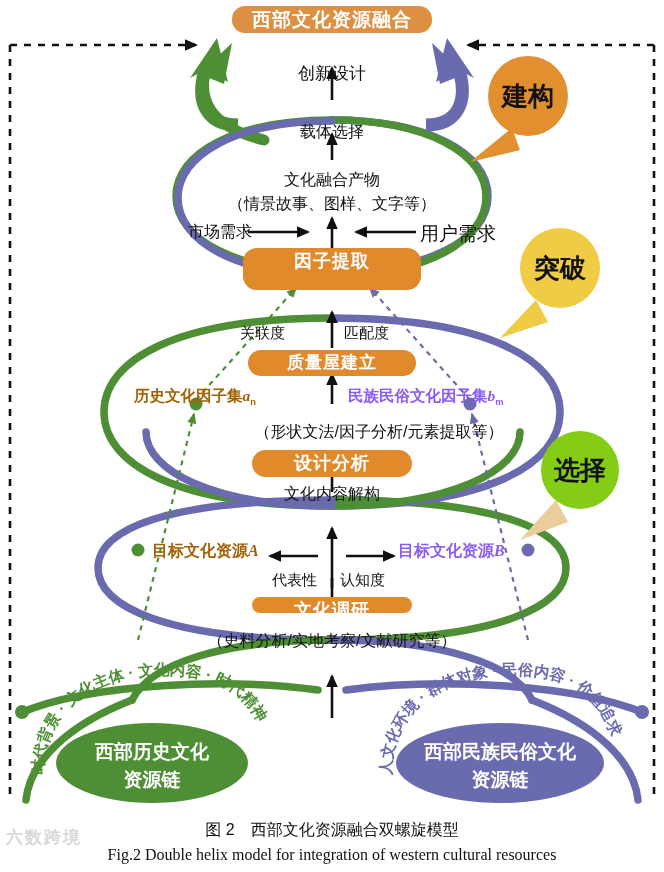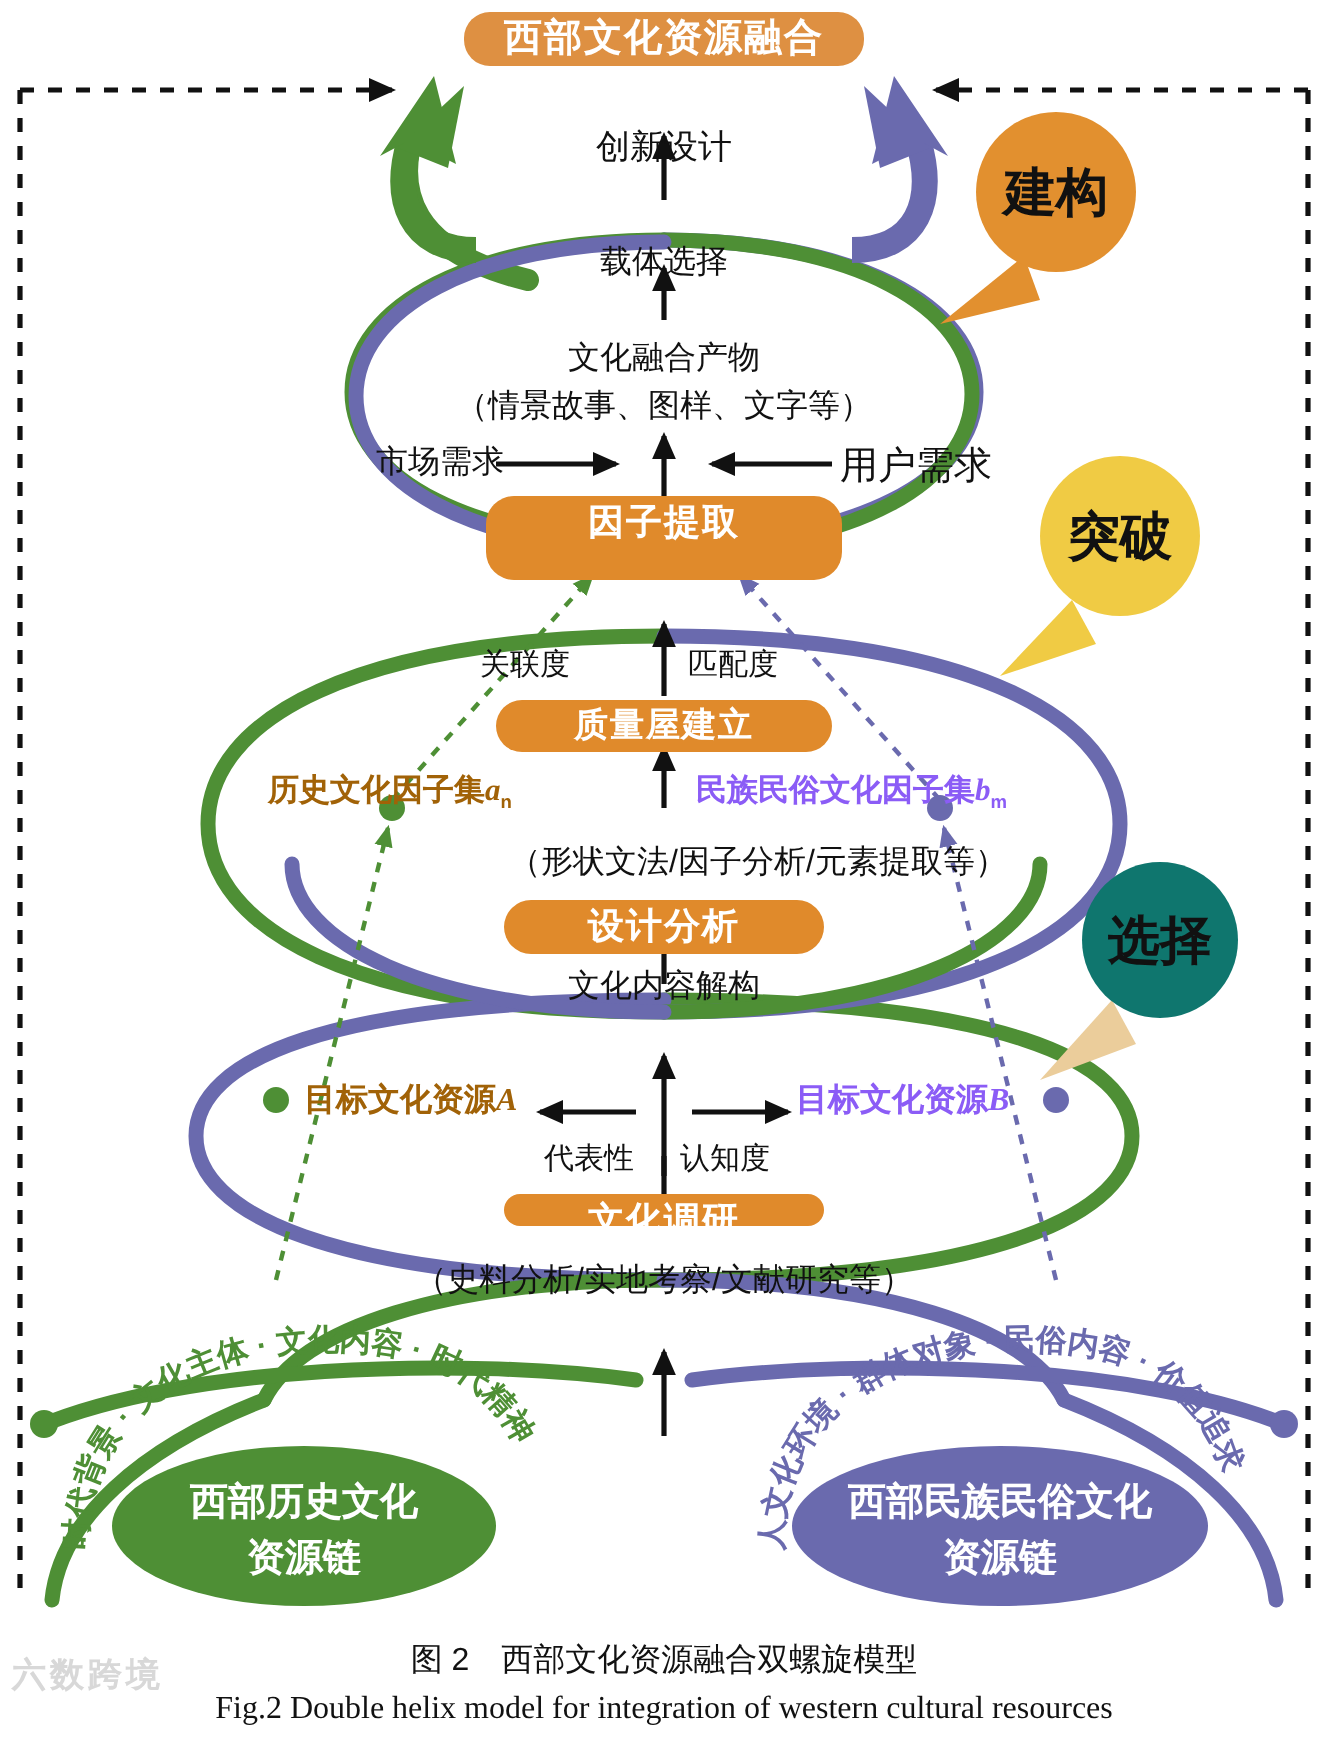--- a/index.html
+++ b/index.html
@@ -208,21 +208,21 @@
   <div class="txt ctr" style="left:152px;top:770px;font-size:19px;font-weight:700;color:#fff;">资源链</div>
   <div class="txt ctr" style="left:500px;top:742px;font-size:19px;font-weight:700;color:#fff;">西部民族民俗文化</div>
   <div class="txt ctr" style="left:500px;top:770px;font-size:19px;font-weight:700;color:#fff;">资源链</div>
 
   <div class="bub" style="left:528px;top:96px;width:80px;height:80px;background:#E2902F;font-size:26px;">
     <span>建构</span>
   </div>
   <div class="bub" style="left:560px;top:268px;width:80px;height:80px;background:#F0CB44;font-size:26px;">
     <span>突破</span>
   </div>
-  <div class="bub" style="left:580px;top:470px;width:78px;height:78px;background:#0f766e;font-size:26px;text-align:right;">
+  <div class="bub" style="left:580px;top:470px;width:78px;height:78px;background:#84cc16;font-size:26px;text-align:right;">
     <span>选择</span>
   </div>
 
   <div class="cap" style="left:0;top:820px;font-size:16px;">图 2　西部文化资源融合双螺旋模型</div>
   <div class="cap" style="left:0;top:846px;font-size:16px;font-family:'Liberation Serif',serif;">Fig.2 Double helix model for integration of western cultural resources</div>
 
   <div class="wm">六数跨境</div>
 
 </div>
 

